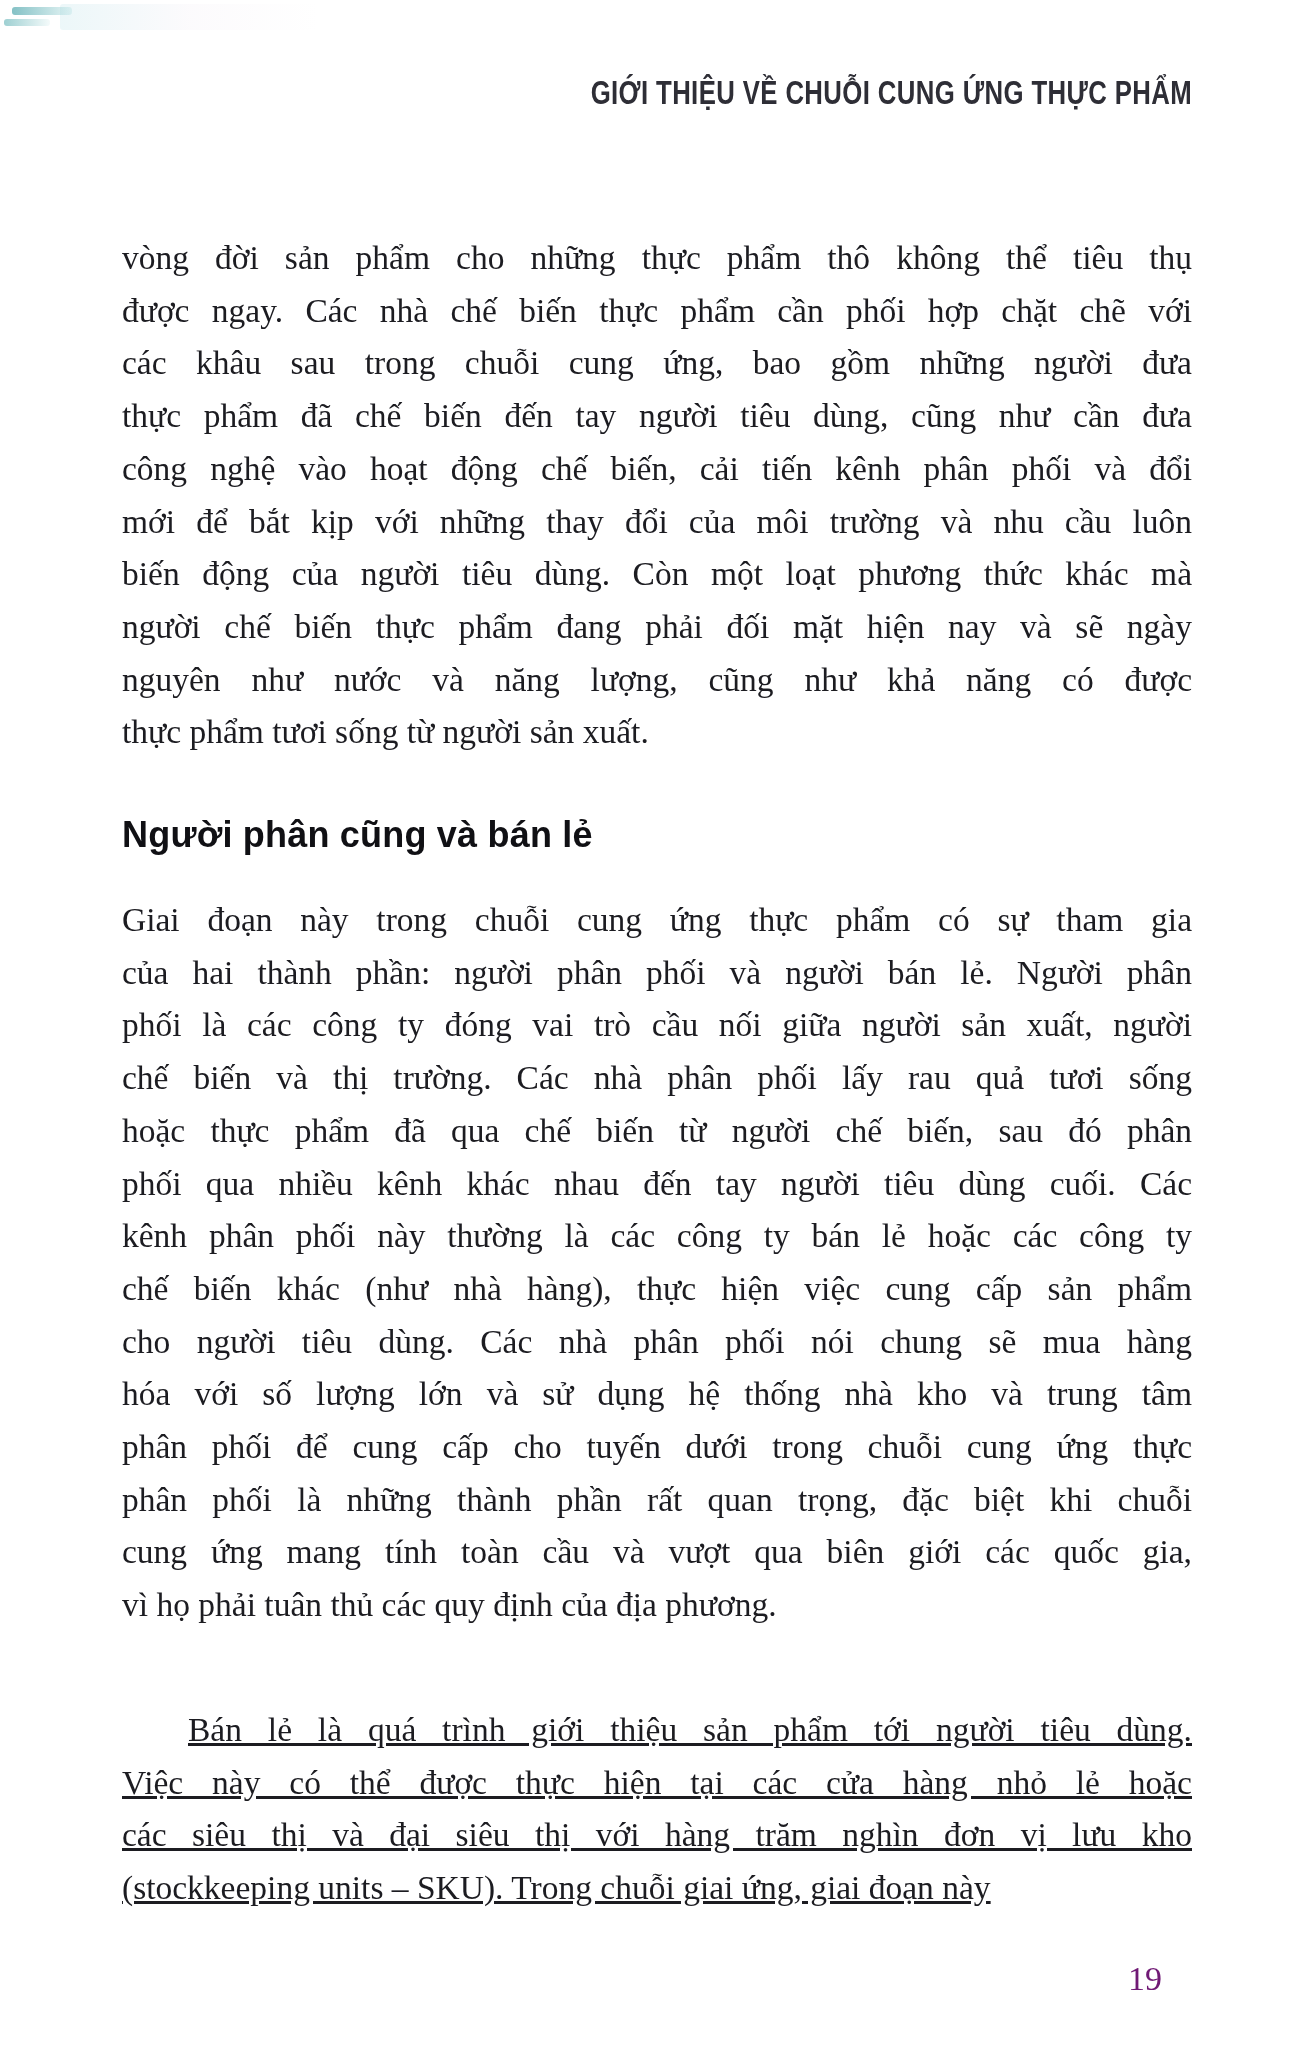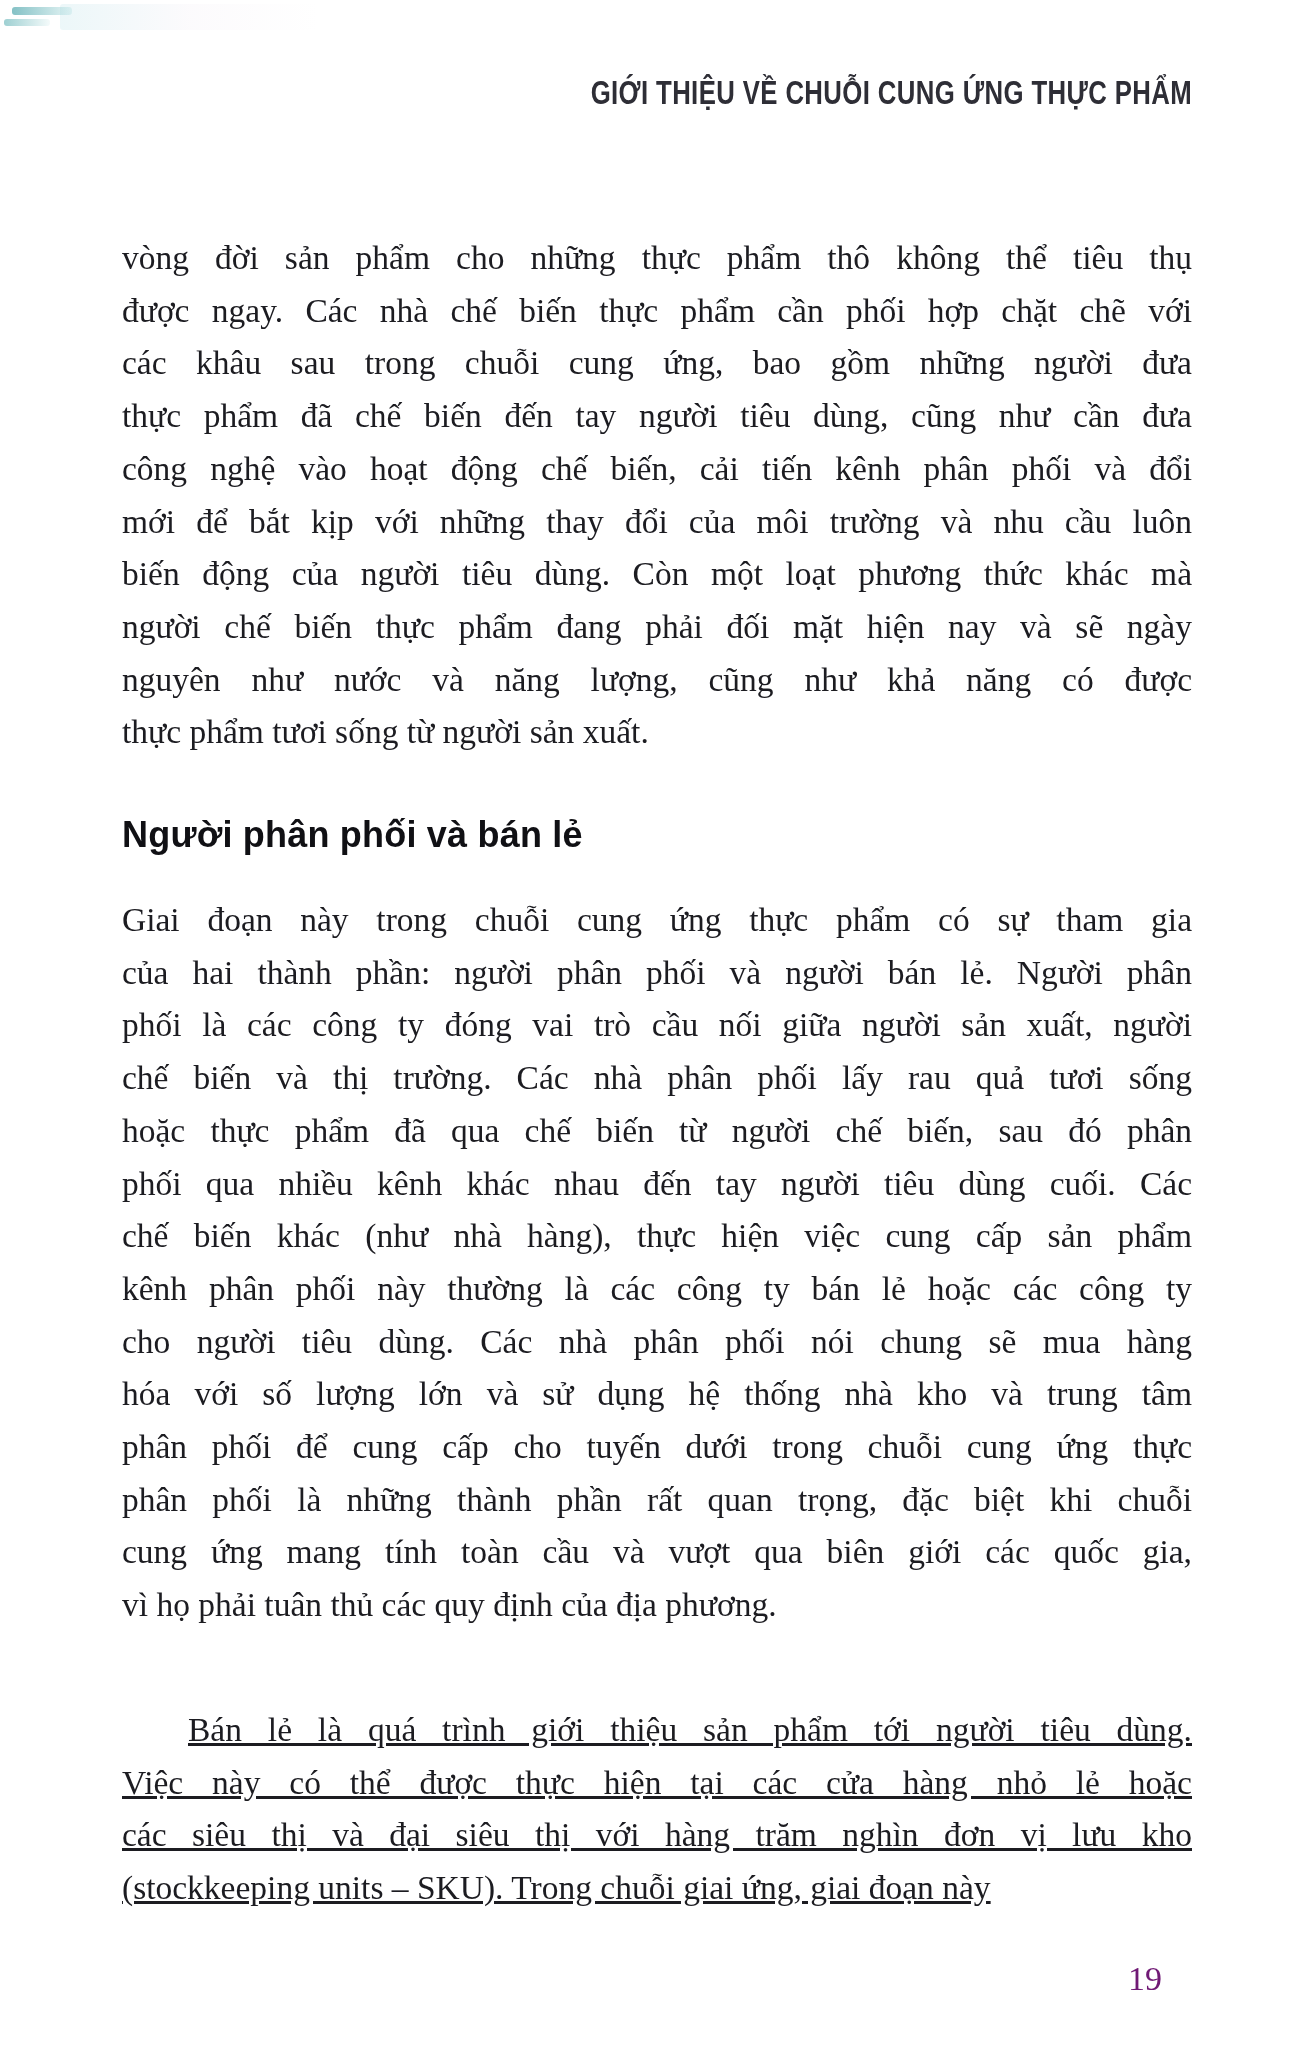--- a/index.html
+++ b/index.html
@@ -85,31 +85,31 @@
       <div class="line">các khâu sau trong chuỗi cung ứng, bao gồm những người đưa</div>
       <div class="line">thực phẩm đã chế biến đến tay người tiêu dùng, cũng như cần đưa</div>
       <div class="line">công nghệ vào hoạt động chế biến, cải tiến kênh phân phối và đổi</div>
       <div class="line">mới để bắt kịp với những thay đổi của môi trường và nhu cầu luôn</div>
       <div class="line">biến động của người tiêu dùng. Còn một loạt phương thức khác mà</div>
       <div class="line">người chế biến thực phẩm đang phải đối mặt hiện nay và sẽ ngày</div>
       <div class="line">nguyên như nước và năng lượng, cũng như khả năng có được</div>
       <div class="line">thực phẩm tươi sống từ người sản xuất.</div>
     </div>
 
-  <div class="section-heading">Người phân phối và bán lẻ</div>
+  <div class="section-heading">Người phân cũng và bán lẻ</div>
 
   <div id="para2" class="textcol para">
       <div class="line">Giai đoạn này trong chuỗi cung ứng thực phẩm có sự tham gia</div>
       <div class="line">của hai thành phần: người phân phối và người bán lẻ. Người phân</div>
       <div class="line">phối là các công ty đóng vai trò cầu nối giữa người sản xuất, người</div>
       <div class="line">chế biến và thị trường. Các nhà phân phối lấy rau quả tươi sống</div>
       <div class="line">hoặc thực phẩm đã qua chế biến từ người chế biến, sau đó phân</div>
       <div class="line">phối qua nhiều kênh khác nhau đến tay người tiêu dùng cuối. Các</div>
+      <div class="line">kênh phân phối này thường là các công ty bán lẻ hoặc các công ty</div>
       <div class="line">chế biến khác (như nhà hàng), thực hiện việc cung cấp sản phẩm</div>
-      <div class="line">kênh phân phối này thường là các công ty bán lẻ hoặc các công ty</div>
       <div class="line">cho người tiêu dùng. Các nhà phân phối nói chung sẽ mua hàng</div>
       <div class="line">hóa với số lượng lớn và sử dụng hệ thống nhà kho và trung tâm</div>
       <div class="line">phân phối để cung cấp cho tuyến dưới trong chuỗi cung ứng thực</div>
       <div class="line">phân phối là những thành phần rất quan trọng, đặc biệt khi chuỗi</div>
       <div class="line">cung ứng mang tính toàn cầu và vượt qua biên giới các quốc gia,</div>
       <div class="line">vì họ phải tuân thủ các quy định của địa phương.</div>
     </div>
 
   <div id="para3" class="textcol para indent-first">
       <div class="line">Bán lẻ là quá trình giới thiệu sản phẩm tới người tiêu dùng.</div>

